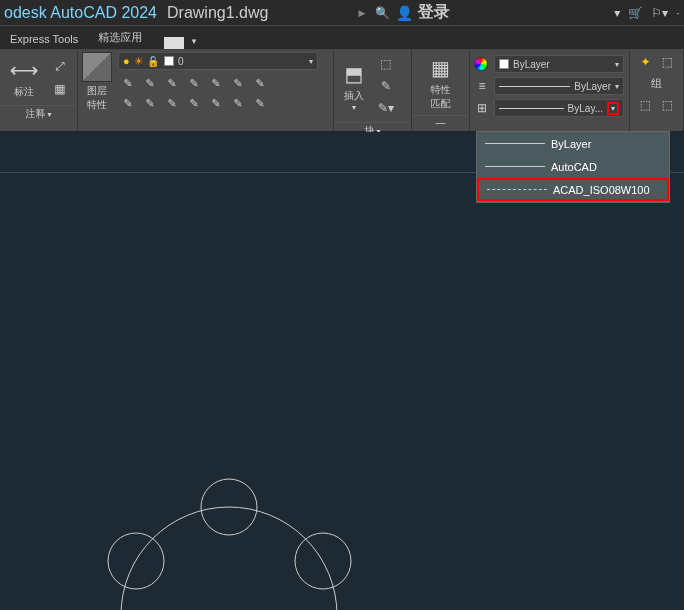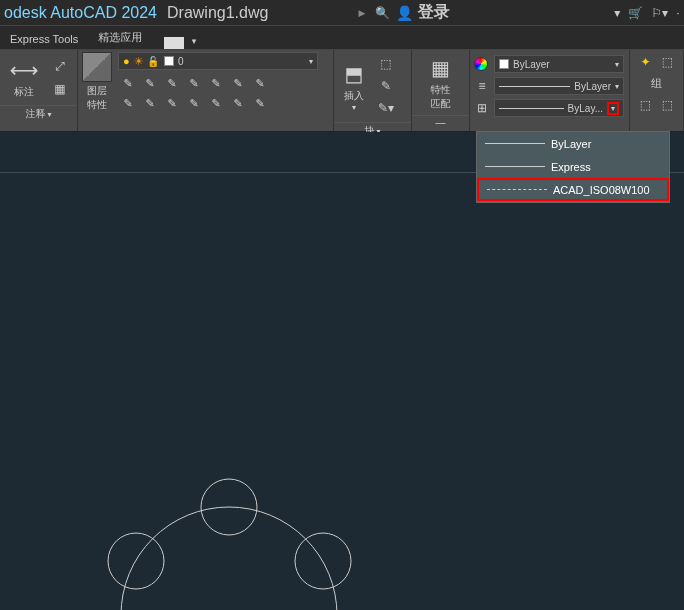--- a/index.html
+++ b/index.html
@@ -240,21 +240,21 @@
 
 </div>
 
 <div class="dropdown-menu">
   <div class="item">
     <span class="line"></span>
     <span>ByLayer</span>
   </div>
   <div class="item">
     <span class="line"></span>
-    <span>Express</span>
+    <span>AutoCAD</span>
   </div>
   <div class="item highlight-red">
     <span class="line dashed"></span>
     <span>ACAD_ISO08W100</span>
   </div>
   <div class="sep"></div>
 </div>
 
 <div class="canvas">
   <div class="canvas-hr"></div>

